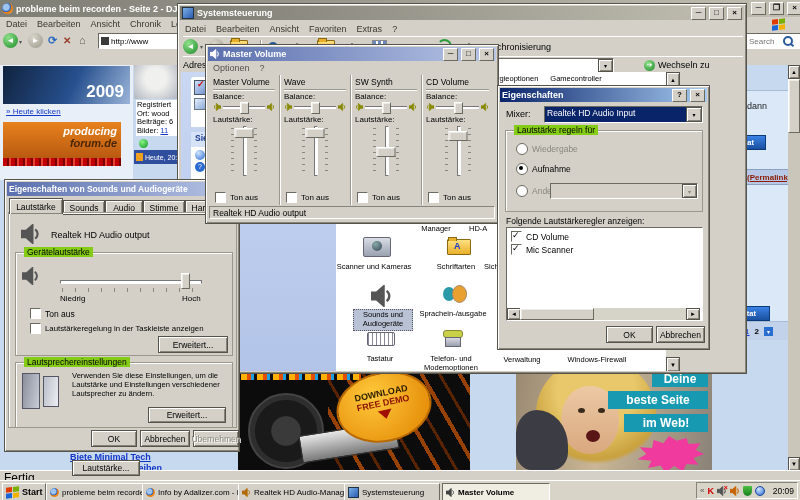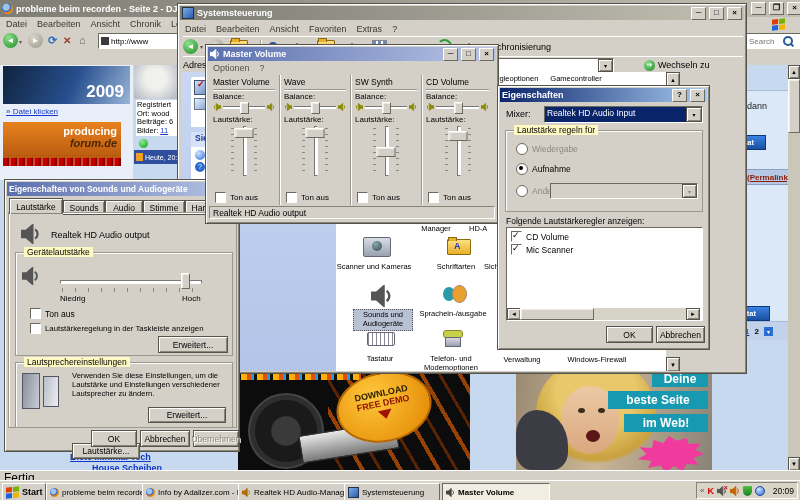--- a/index.html
+++ b/index.html
@@ -17,21 +17,21 @@
   .tbtn{width:13px;height:11px;background:#d4d0c8;border:1px solid;flex:none;
     border-color:#fff #6b6a60 #6b6a60 #fff;color:#000;font-size:8px;line-height:9px;
     text-align:center;font-weight:bold;}
   .menu{display:flex;gap:10px;font-size:9px;color:#3a382f;align-items:center;justify-content:center;}
   .btn{background:#d4d0c8;border:1px solid #55534a;box-shadow:inset 1px 1px 0 #fff,
     inset -1px -1px 0 #87857a;font-size:8.5px;text-align:center;
     display:flex;align-items:center;justify-content:center;white-space:nowrap;}
   .btn.dis{color:#8a887c;text-shadow:1px 1px 0 #fff;}
   .sunken{border:1px solid;border-color:#6b6a60 #fff #fff #6b6a60;background:#fff;}
   .group{position:absolute;border:1px solid #9a988c;box-shadow:inset 1px 1px 0 #fff;}
-  .group>.legend{position:absolute;top:-6px;left:8px;background:#fef9c3;padding:0 3px;
+  .group>.legend{position:absolute;top:-6px;left:8px;background:#84cc16;padding:0 3px;
     font-size:8.5px;white-space:nowrap;}
   .cb{width:9px;height:9px;background:#fff;border:1px solid;flex:none;
     border-color:#6b6a60 #fff #fff #6b6a60;font-size:9px;line-height:8px;}
   .cb.on::after{content:"✓";display:block;margin-top:-1px;}
   .rad{width:10px;height:10px;border-radius:50%;background:#fff;flex:none;
     border:1px solid #6b6a60;}
   .rad.sel::after{content:"";display:block;width:4px;height:4px;border-radius:50%;
     background:#000;margin:2px;}
   .row{display:flex;align-items:center;gap:4px;position:absolute;white-space:nowrap;}
   .link{color:#1437c8;text-decoration:underline;}
@@ -125,23 +125,23 @@
         <span class="mag"></span>
       </div>
     </div>
 
 
     <div class="abs" style="left:0;top:65px;width:800px;height:405px;background:#c6d9ee;overflow:hidden;">
       <div class="abs" style="left:0;top:0;width:133px;height:115px;background:#e9eff9;"></div>
       <div class="abs" style="left:3px;top:1px;width:127px;height:38px;background:linear-gradient(115deg,#10233f 0%,#27508e 55%,#9ab4d8 100%);">
         <span style="position:absolute;right:6px;bottom:2px;color:#fff;font-weight:bold;font-size:17px;">2009</span>
       </div>
-      <span class="link abs" style="left:6px;top:42px;font-size:8px;">» Datei klicken</span>
+      <span class="link abs" style="left:6px;top:42px;font-size:8px;">» Heute klicken</span>
       <div class="abs" style="left:3px;top:57px;width:118px;height:36px;background:linear-gradient(#e8821e,#b85a10);text-align:right;padding-right:4px;box-sizing:border-box;">
-        <div style="color:#fff;font-weight:bold;font-size:11px;margin-top:3px;">producing</div>
+        <div style="color:#fff;font-weight:bold;font-style:italic;font-size:11px;margin-top:3px;">producing</div>
         <div style="color:#4a2500;font-weight:bold;font-style:italic;font-size:11px;">forum.de</div>
       </div>
       <div class="abs" style="left:3px;top:93px;width:118px;height:8px;background:repeating-linear-gradient(90deg,#c00000 0 4px,#7a0000 4px 6px,#e84030 6px 8px);"></div>
       <div class="abs" style="left:134px;top:0;width:43px;height:34px;background:radial-gradient(circle at 50% 40%,#f0f0ee 0 35%,#b9bec6 90%);"></div>
       <div class="abs" style="left:136px;top:35px;font-size:7.5px;line-height:8.5px;background:#fff;width:41px;padding:1px;">
         <div>Registriert</div>
         <div>Ort: wood</div>
         <div>Beiträge: 6</div>
         <div><span>Bilder:</span> <span class="link">11</span></div>
       </div>
@@ -380,21 +380,21 @@
       <span class="btn abs" style="left:142px;top:83px;width:68px;height:15px;">Erweitert...</span>
     </div>
 
     <div class="group" style="left:10px;top:182px;width:216px;height:64px;">
       <span class="legend">Lautsprechereinstellungen</span>
       <div class="abs" style="left:6px;top:10px;width:40px;height:36px;">
         <span style="position:absolute;left:0;top:0;width:16px;height:34px;background:linear-gradient(100deg,#8a8f9c,#c8ccd6);border:1px solid #556;"></span>
         <span style="position:absolute;left:21px;top:3px;width:14px;height:29px;background:linear-gradient(100deg,#b9bec8,#eceef2);border:1px solid #556;"></span>
       </div>
       <div class="abs" style="left:56px;top:8px;width:156px;font-size:7.6px;line-height:9px;">Verwenden Sie diese Einstellungen, um die Lautstärke und Einstellungen verschiedener Lautsprecher zu ändern.</div>
-      <span class="btn abs" style="left:56px;top:44px;width:66px;height:14px;margin-top:36px;">Lautstärke...</span>
+      <span class="btn abs" style="left:56px;top:61px;width:66px;height:14px;margin-top:36px;">Lautstärke...</span>
       <span class="btn abs" style="left:132px;top:44px;width:76px;height:14px;">Erweitert...</span>
     </div>
     <span class="btn abs" style="left:86px;top:250px;width:44px;height:15px;">OK</span>
     <span class="btn abs" style="left:135px;top:250px;width:48px;height:15px;">Abbrechen</span>
     <span class="btn dis abs" style="left:188px;top:250px;width:44px;height:15px;">Übernehmen</span>
   </div>
 
   <div class="win" style="left:205px;top:44px;width:292px;height:178px;z-index:4;">
     <div class="tbar tb-blue" style="left:2px;top:2px;right:2px;height:14px;">
       <svg class="spk" viewBox="0 0 12 12" width="10" height="10" fill="#fff" stroke="#fff">

